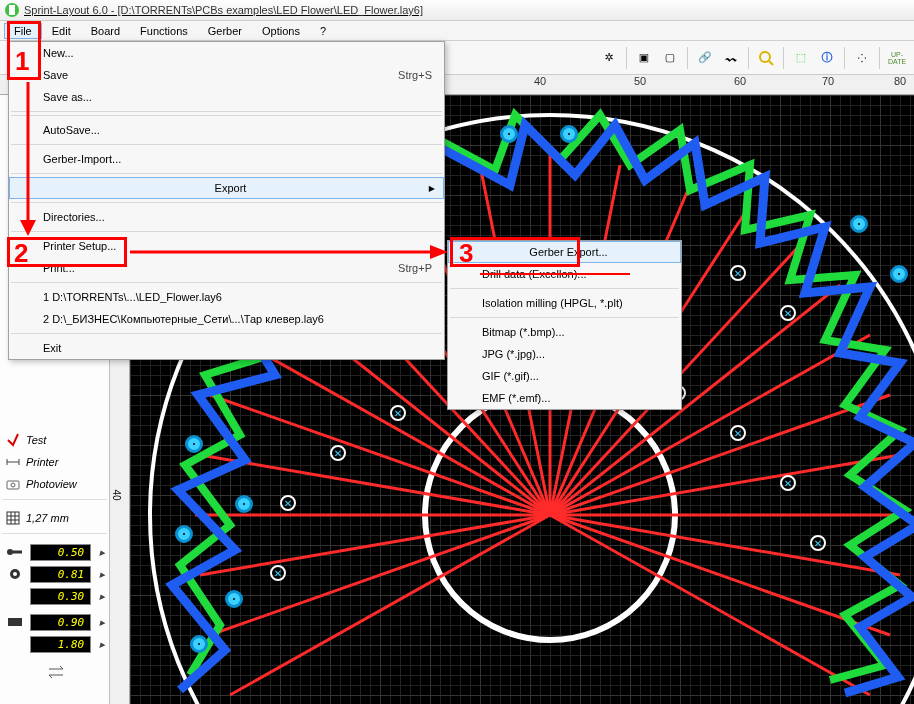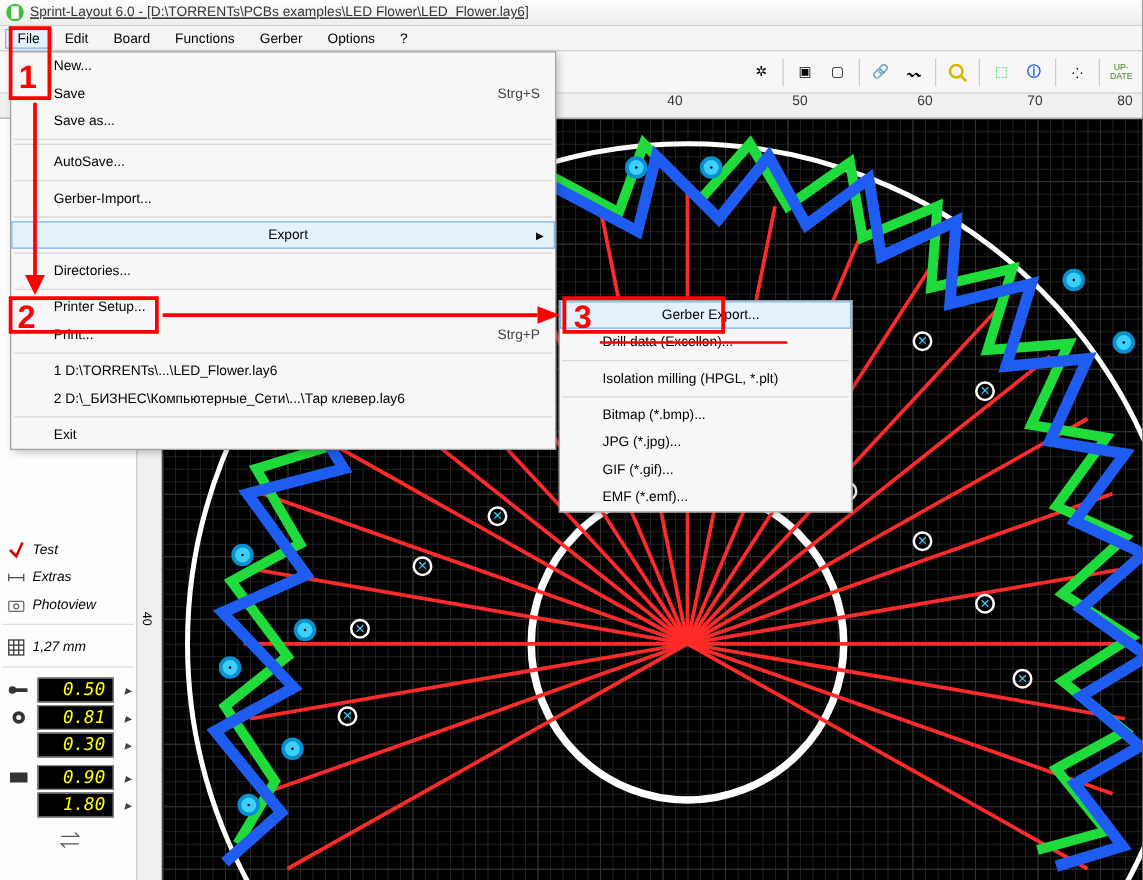--- a/index.html
+++ b/index.html
@@ -21,21 +21,21 @@
 .toolbar .sep { width: 1px; height: 22px; background: #ccc; margin: 0 4px; }
 
 
 .ruler { height: 20px; background: #f0f0f0; border-bottom: 1px solid #aaa; display: flex; align-items: flex-end; position: relative; font-size: 10px; color: #333; }
 .ruler .ticklbl { position: absolute; bottom: 7px; transform: translateX(-50%); }
 
 
 .main { display: flex; height: calc(704px - 21px - 20px - 34px - 20px); }
 .leftpanel { width: 110px; background: #fdfdfd; border-right: 1px solid #c0c0c0; padding: 4px 2px; }
 .leftpanel .row { display: flex; align-items: center; height: 22px; padding-left: 4px; gap: 6px; font-style: italic; }
-.leftpanel .readout { background: #000; color: #ff0; font-family: Consolas, monospace; font-size: 14px; padding: 1px 6px; border: 1px solid #888; width: 62px; text-align: right; }
+.leftpanel .readout { background: #000; color: #ff0; font-family: Consolas, monospace; font-size: 11px; padding: 1px 6px; border: 1px solid #888; width: 62px; text-align: right; }
 .leftpanel .arrowbtn { width: 10px; height: 16px; display:flex;align-items:center;justify-content:center;color:#444; }
 
 .canvas-outer { flex: 1; position: relative; overflow: hidden; }
 .vruler { position: absolute; left: 0; top: 0; bottom: 0; width: 20px; background: #f0f0f0; border-right: 1px solid #aaa; }
 .vruler .vticklbl { position: absolute; left: 1px; transform: translateY(-50%) rotate(0deg); font-size: 10px; writing-mode: vertical-lr; }
 .canvas { position: absolute; left: 20px; right: 0; top: 0; bottom: 0; background: #000; }
 .grid { position: absolute; inset: 0; background-image: linear-gradient(#222 1px, transparent 1px), linear-gradient(90deg, #222 1px, transparent 1px); background-size: 10px 10px; }
 .grid2 { position: absolute; inset: 0; background-image: linear-gradient(#333 1px, transparent 1px), linear-gradient(90deg, #333 1px, transparent 1px); background-size: 50px 50px; }
 
 
@@ -167,21 +167,21 @@
           <path d="M2 7l5 5 5-11" stroke="#d00" fill="none" stroke-width="2"></path>
         </svg>
       <span>Test</span>
     </div>
     <div class="row">
       <svg width="14" height="14">
           <line x1="1" y1="7" x2="13" y2="7" stroke="#444"></line>
           <line x1="1" y1="4" x2="1" y2="10" stroke="#444"></line>
           <line x1="13" y1="4" x2="13" y2="10" stroke="#444"></line>
         </svg>
-      <span>Extras</span>
+      <span>Printer</span>
     </div>
     <div class="row">
       <svg width="14" height="14">
           <rect x="1" y="4" width="12" height="8" rx="1" fill="none" stroke="#666"></rect>
           <circle cx="7" cy="8" r="2" fill="none" stroke="#666"></circle>
         </svg>
       <span>Photoview</span>
     </div>
     <div style="height:8px;border-top:1px solid #ddd;margin-top:4px"></div>
     <div class="row">

